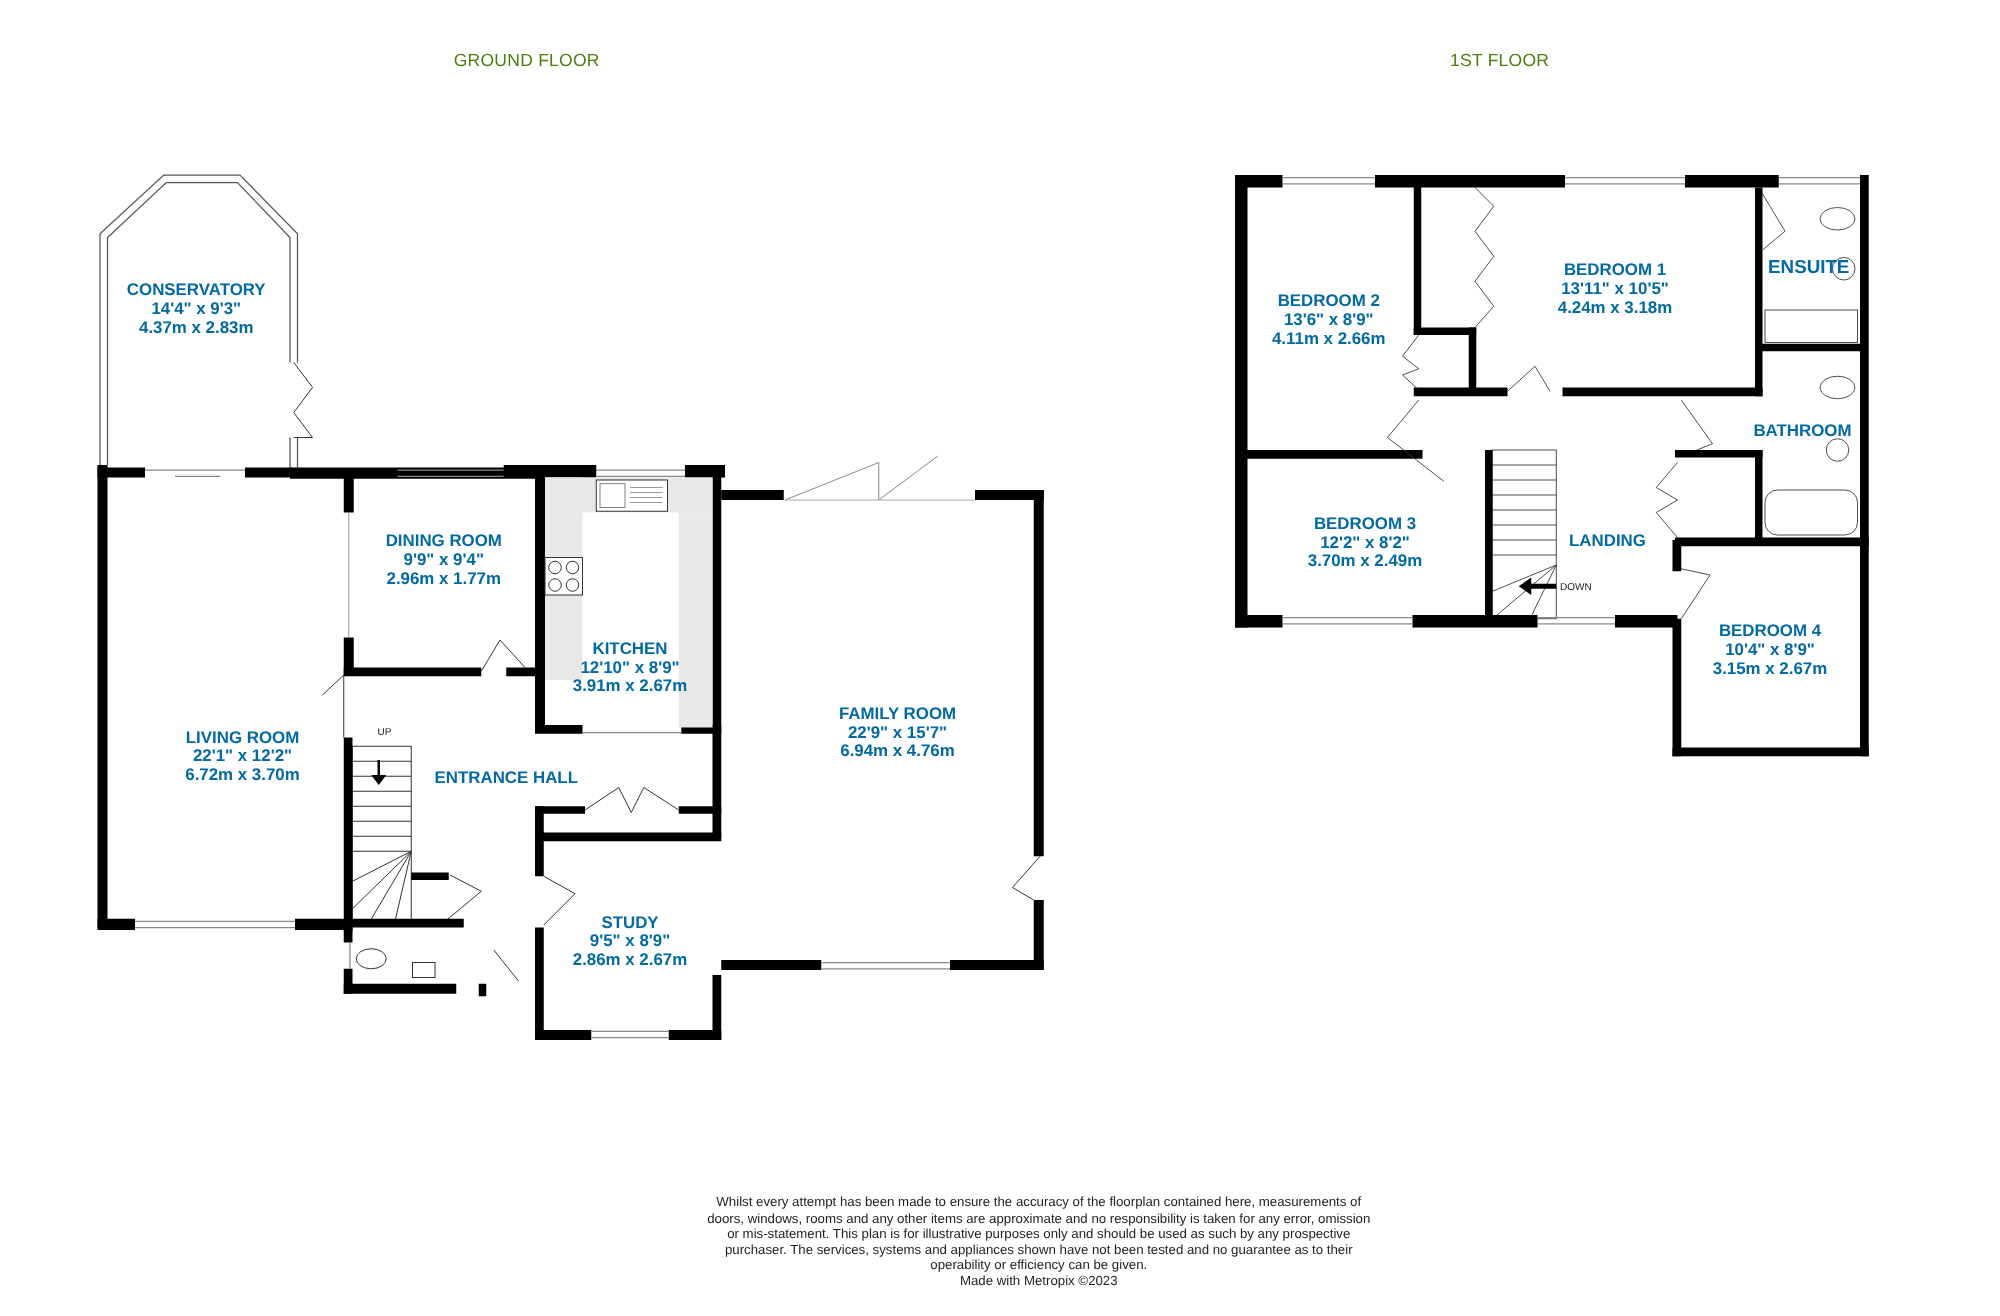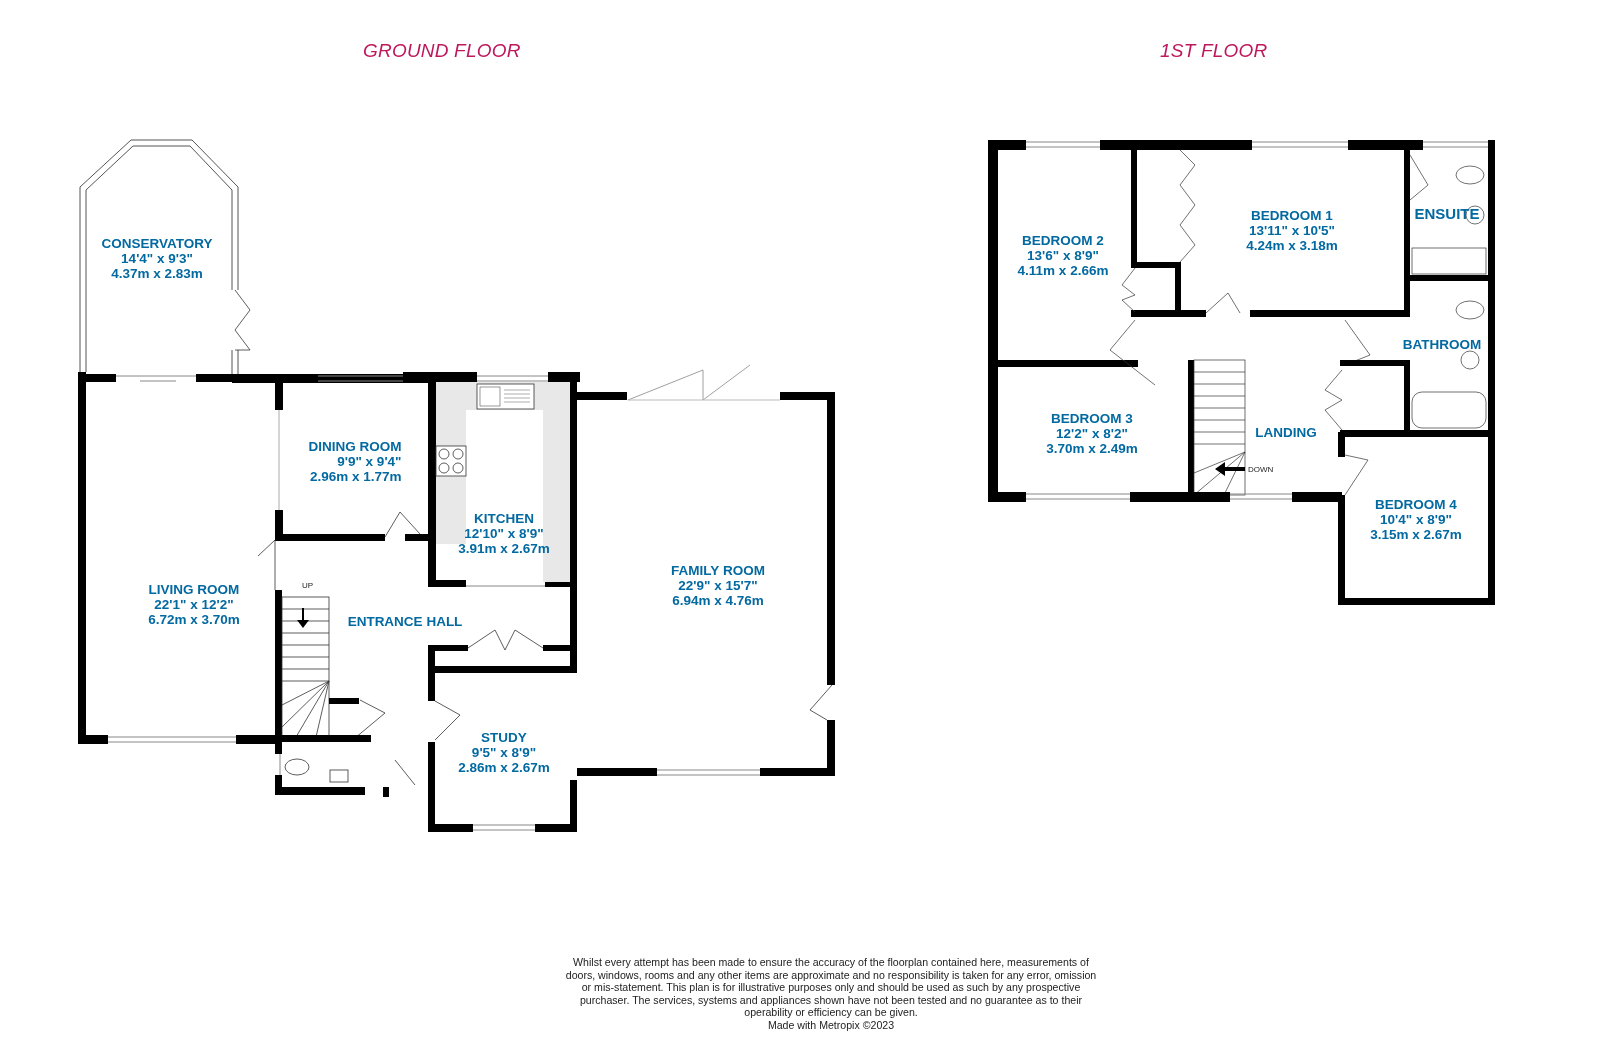--- a/index.html
+++ b/index.html
@@ -1,17 +1,17 @@
 <!DOCTYPE html>
 <html><head>
 <meta charset="utf-8">
 <style>
   html, body { margin:0; padding:0; background:#ffffff; }
   body { width:1600px; height:1053px; position:relative; overflow:hidden; font-family:"Liberation Sans", sans-serif; color:#111; }
-  .floor-title { position:absolute; top:40px; font-size:19px; color:#be185d; letter-spacing:0.2px;font-style:italic; }
+  .floor-title { position:absolute; top:40px; font-size:14px; color:#4d7c0f; letter-spacing:0.2px; }
   #plan { position:absolute; left:0; top:0; }
   .room-label { position:absolute; text-align:center; font-weight:bold; font-size:13.5px; line-height:15px; color:#0369a1; transform:translateX(-50%); white-space:nowrap; }
   .small-label { position:absolute; font-size:8px; color:#222; }
   .disclaimer { position:absolute; left:518px; top:956px; width:534px; text-align:center; font-size:10.6px; line-height:12.5px; color:#222;margin-left:46px; }
   .disclaimer .credit { display:block; }
 </style>
 </head>
 <body>
 
 <div class="floor-title" style="left:363px;">GROUND FLOOR</div>
@@ -218,31 +218,31 @@
         <line x1="1230" y1="499" x2="1292" y2="499"></line>
     </g>
 
     <rect x="1338" y="432" width="7" height="25"></rect>
     <rect x="1338" y="495" width="7" height="110"></rect>
     <rect x="1338" y="598" width="157" height="7"></rect>
     <path d="M1345,455 L1368,460 L1345,495" fill="none" stroke="#333" stroke-width="0.7"></path>
   </g>
 </svg>
 
-<div class="room-label" style="left:157px; top:236px;">
+<div class="room-label" style="left:157px; top:224px;">
     <div>CONSERVATORY</div>
     <div>14'4"  x 9'3"</div>
     <div>4.37m  x 2.83m</div>
   </div>
 <div class="room-label" style="left:194px; top:538px;margin-top:44px;">
     <div>LIVING ROOM</div>
     <div>22'1"  x 12'2"</div>
     <div>6.72m  x 3.70m</div>
   </div>
-<div class="room-label" style="left:355px; top:439px;text-align:right;">
+<div class="room-label" style="left:355px; top:425px;">
     <div>DINING ROOM</div>
     <div>9'9"  x 9'4"</div>
     <div>2.96m  x 1.77m</div>
   </div>
 <div class="room-label" style="left:504px; top:511px;">
     <div>KITCHEN</div>
     <div>12'10"  x 8'9"</div>
     <div>3.91m  x 2.67m</div>
   </div>
 <div class="room-label" style="left:718px; top:563px;">

